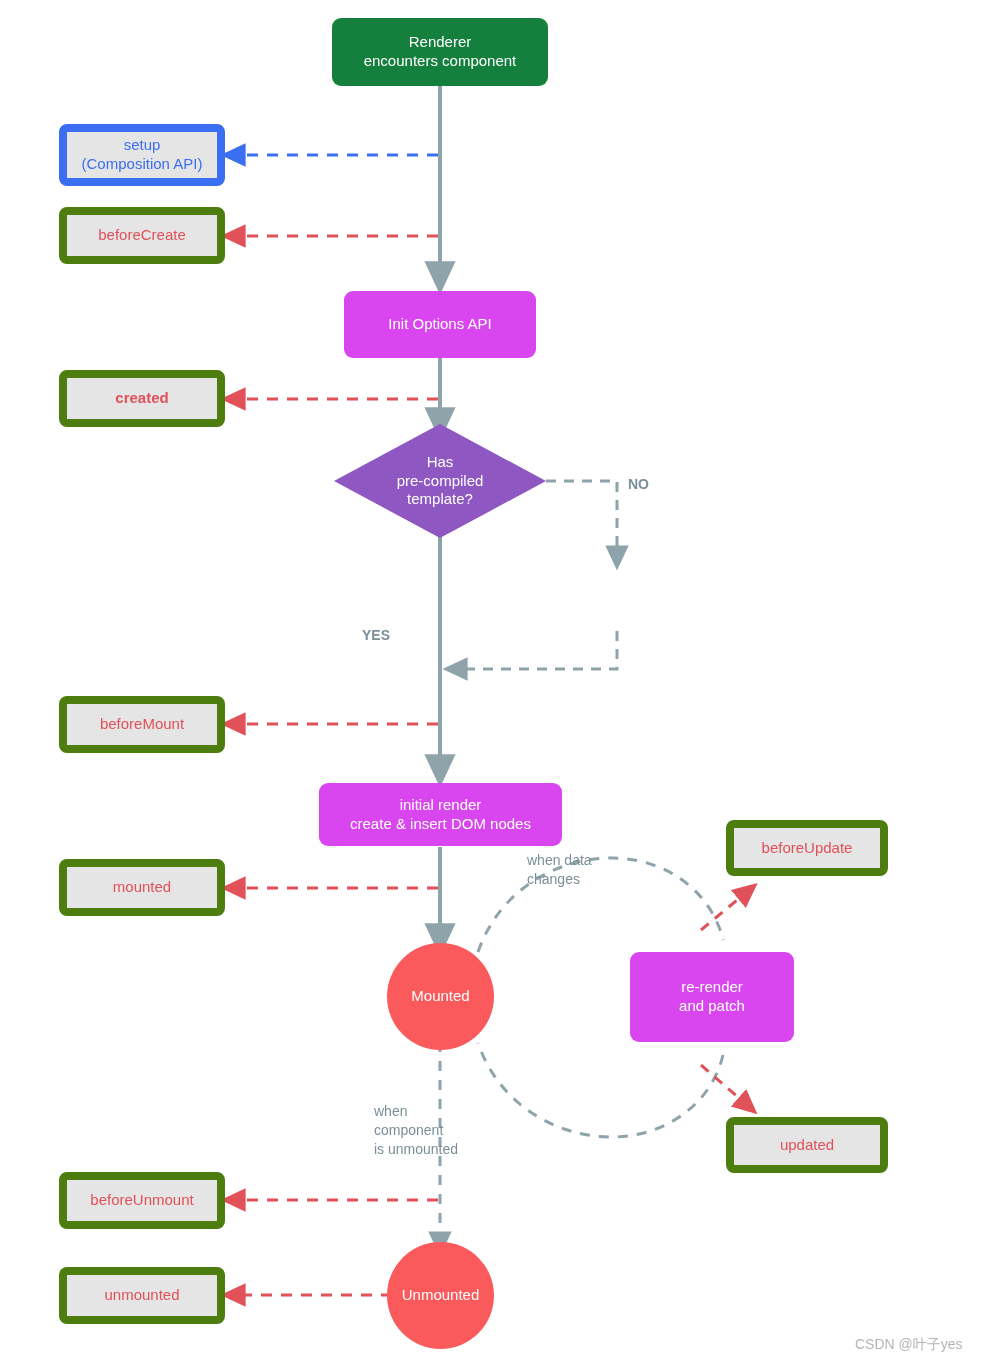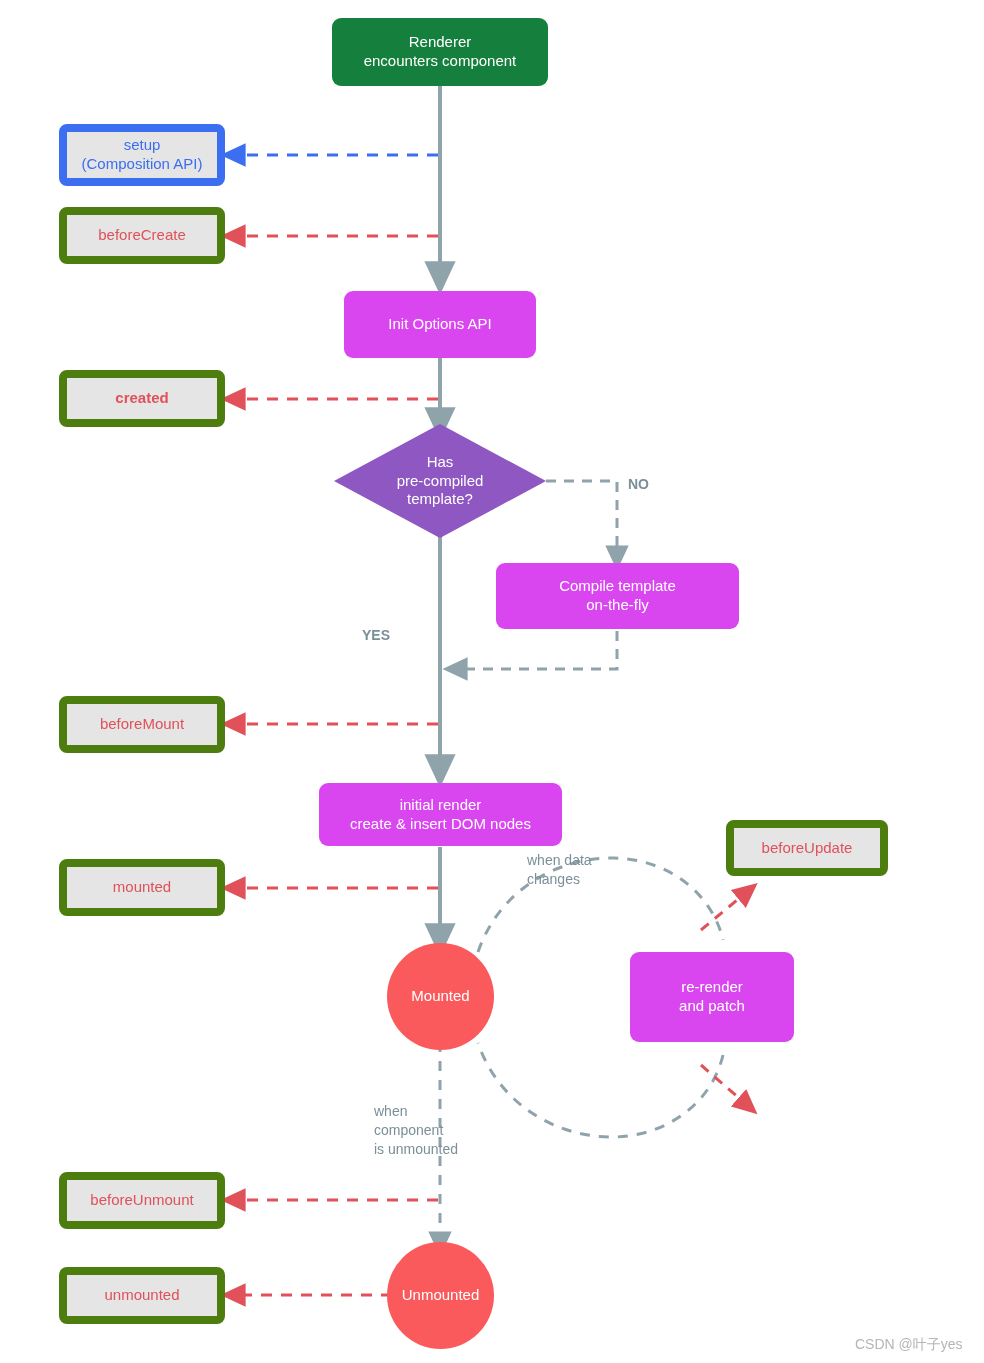--- a/index.html
+++ b/index.html
@@ -213,37 +213,36 @@
 
   <div class="node hook" style="left:59px; top:370px; width:166px; height:57px;font-weight:bold;">created</div>
 
   <div class="diamond-wrap" style="left:334px; top:424px; width:212px; height:114px;">
     <div class="diamond-shape"></div>
     <div class="diamond-label">Has
 pre-compiled
 template?</div>
   </div>
 
-  <div class="node proc green" style="left:496px; top:563px; width:243px; height:66px;">Compile template
-on-the-fly</div>
 
   <div class="node hook" style="left:59px; top:696px; width:166px; height:57px;">beforeMount</div>
 
   <div class="node proc green" style="left:319px; top:783px; width:243px; height:63px;">initial render
 create &amp; insert DOM nodes</div>
 
   <div class="node hook" style="left:59px; top:859px; width:166px; height:57px;">mounted</div>
 
   <div class="node circle" style="left:387px; top:943px; width:107px; height:107px;">Mounted</div>
 
   <div class="node hook" style="left:726px; top:820px; width:162px; height:56px;">beforeUpdate</div>
 
   <div class="node proc green" style="left:630px; top:952px; width:164px; height:90px;">re-render
 and patch</div>
 
+  <div class="node hook" style="left:726px; top:1117px; width:162px; height:56px;">updated</div>
 
   <div class="node hook" style="left:59px; top:1172px; width:166px; height:57px;">beforeUnmount</div>
 
   <div class="node hook" style="left:59px; top:1267px; width:166px; height:57px;">unmounted</div>
 
   <div class="node circle" style="left:387px; top:1242px; width:107px; height:107px;">Unmounted</div>
 
   <div class="edge-label bold" style="left:628px; top:475px; width:40px;">NO</div>
 
   <div class="edge-label bold" style="left:362px; top:626px; width:48px;">YES</div>

